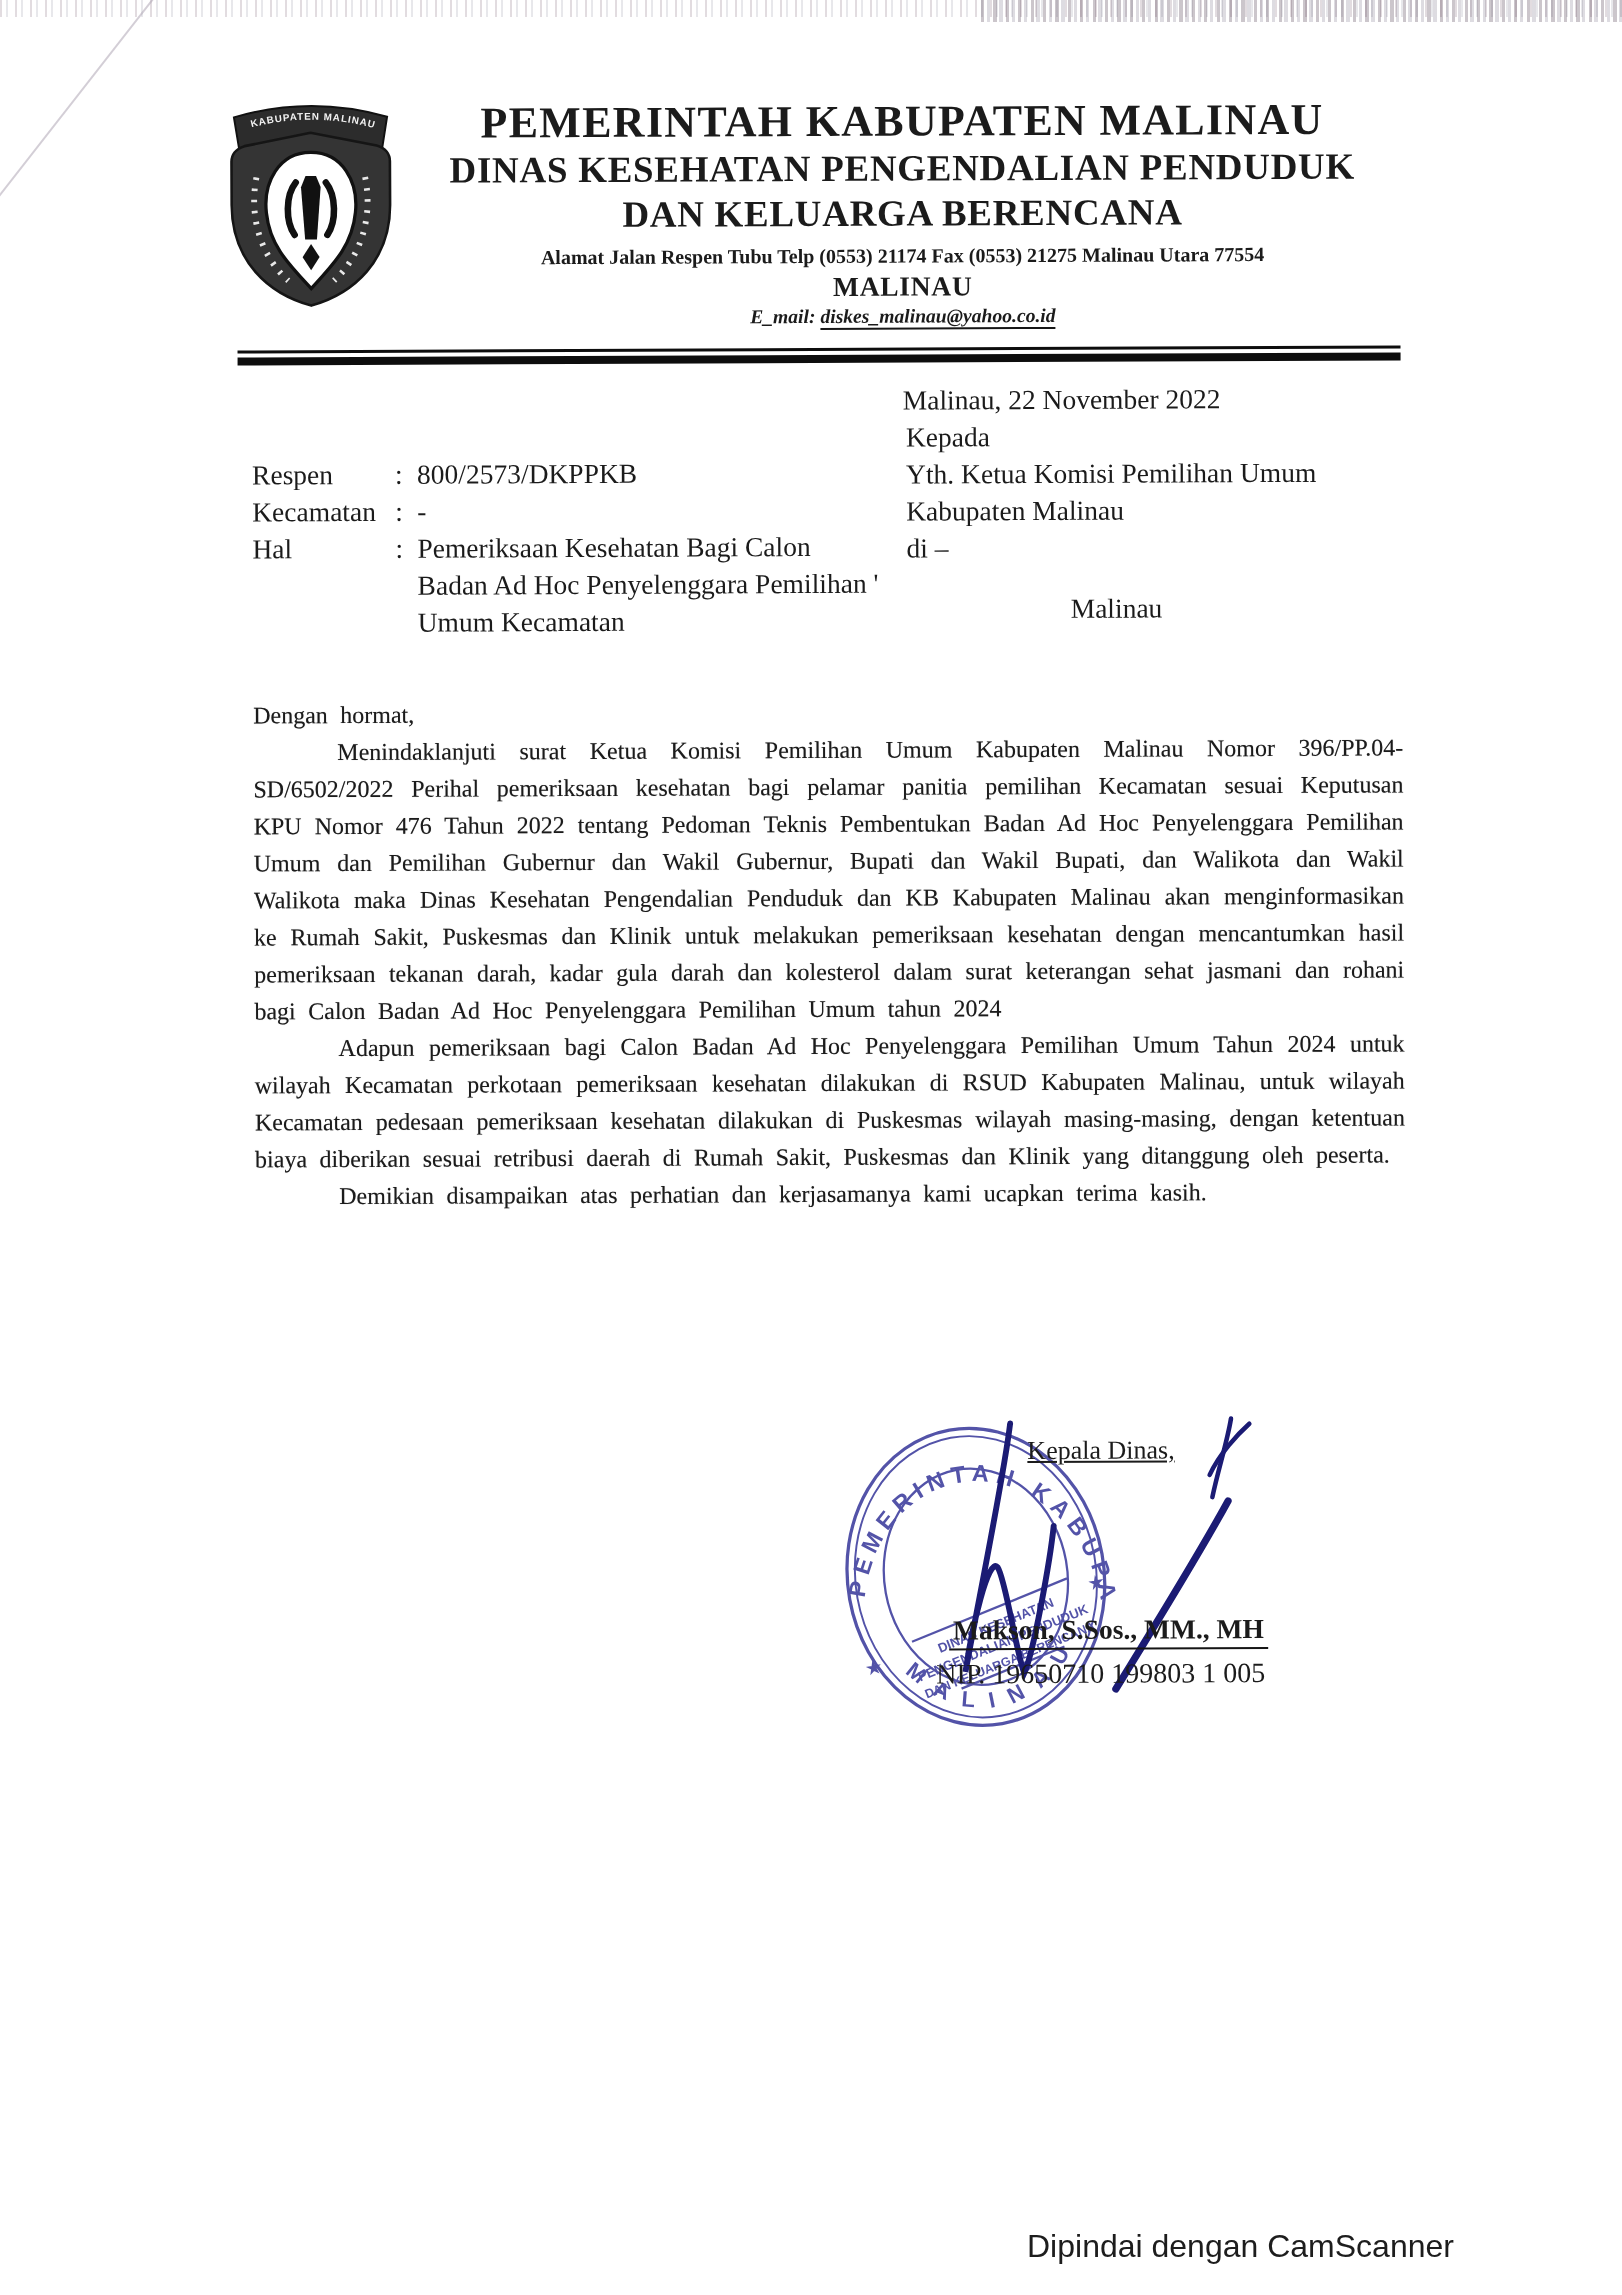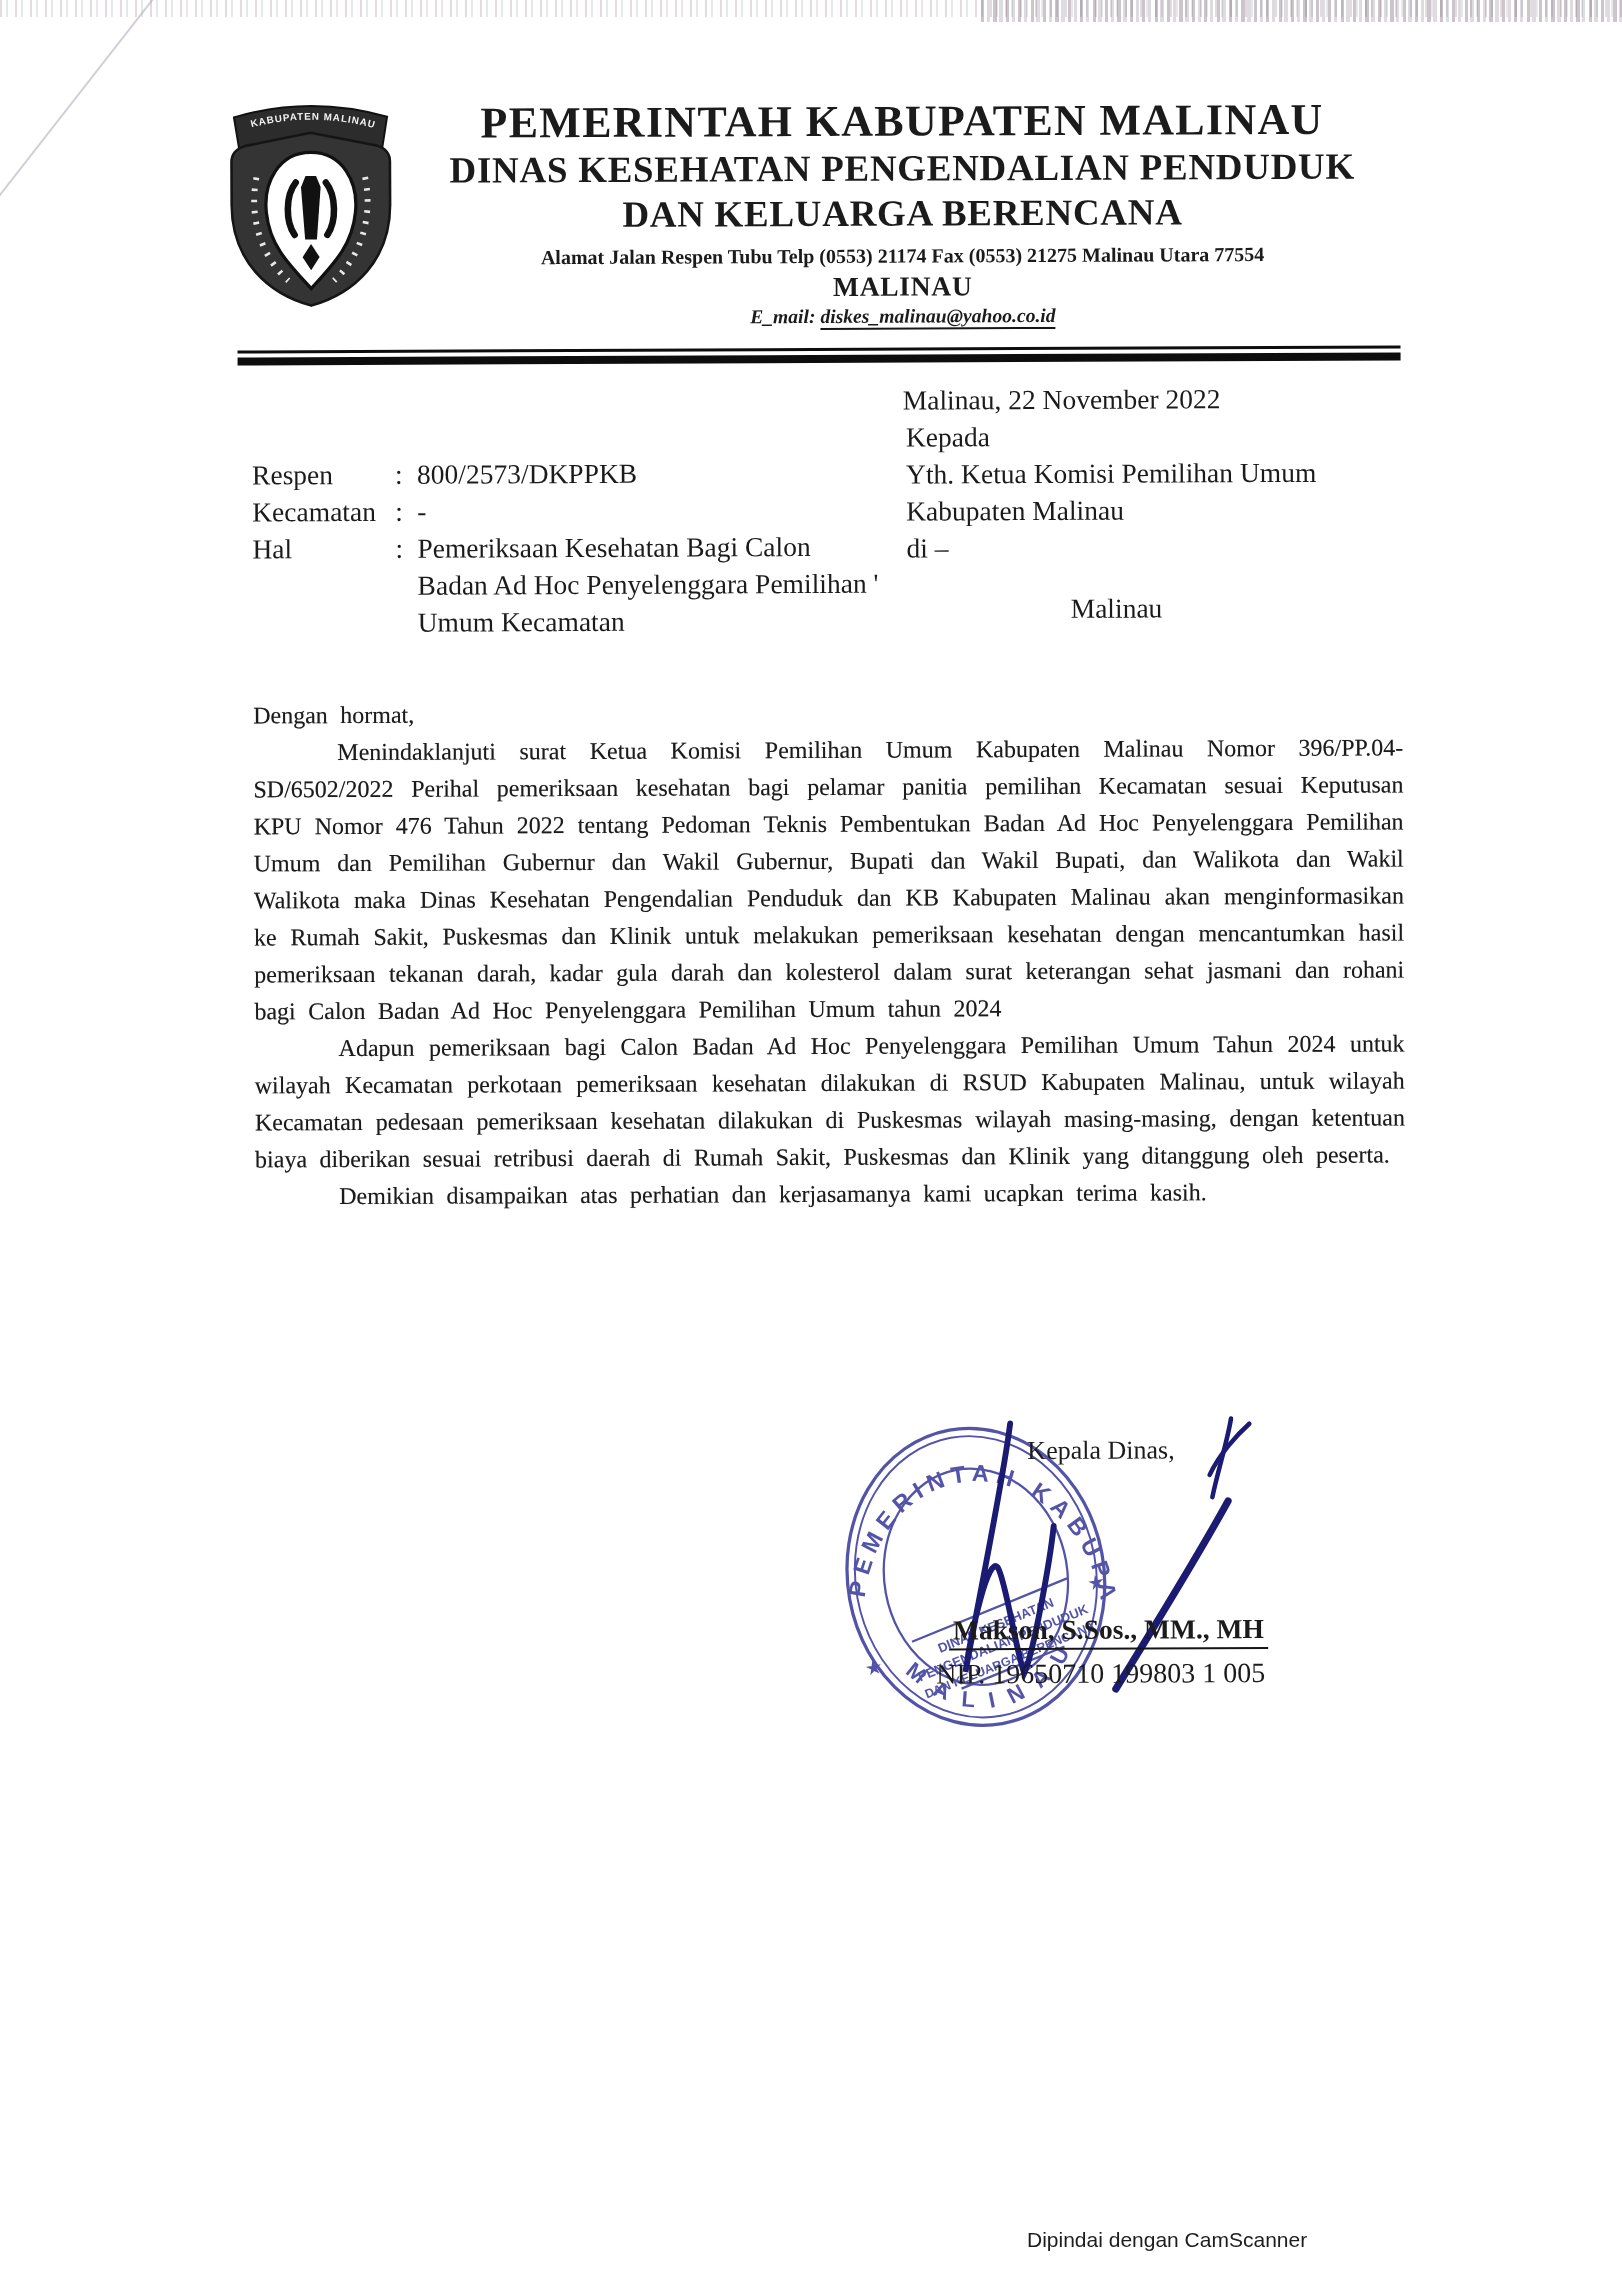--- a/index.html
+++ b/index.html
@@ -55,32 +55,32 @@
   .fvalue{white-space:nowrap;}
   
   .body-text{
     position:absolute;left:255px;top:695px;width:1150px;
     font-size:24px;line-height:37px;text-align:justify;word-spacing:6.5px;
     text-shadow:0 0 0.7px rgba(25,25,25,.45);
   }
   .body-text p{margin:0;}
   .body-text .indent{text-indent:84px;}
   
-  .kepala{position:absolute;left:1026px;top:1437px;font-size:26px;z-index:4;}
+  .kepala{position:absolute;left:1026px;top:1437px;font-size:26px;z-index:4;text-decoration:underline;}
   .stamp{position:absolute;left:830px;top:1414px;width:288px;height:327px;opacity:.82;z-index:1;}
   .sig-ink{position:absolute;left:818px;top:1393px;width:523px;height:379px;z-index:3;}
   .signer-name{
     position:absolute;left:947px;top:1615px;font-size:27.5px;font-weight:bold;
     border-bottom:2px solid #151515;padding:0 3.9px 2px 3.9px;z-index:4;
   }
   .signer-nip{position:absolute;left:934px;top:1659px;font-size:28px;z-index:4;}
   
   .watermark{
     position:absolute;left:1027px;top:2228px;
-    font-family:"Liberation Sans", sans-serif;font-size:21px;color:#1d1d1d;
+    font-family:"Liberation Sans", sans-serif;font-size:32px;color:#1d1d1d;
   }
   .stamp text, .crest text{font-family:"Liberation Sans", sans-serif;font-weight:bold;}
 </style>
 </head>
 <body>
 
 <div class="page">
   <div class="scan-noise"></div>
   <div class="scan-noise-right"></div>
   <div class="crease"></div>

